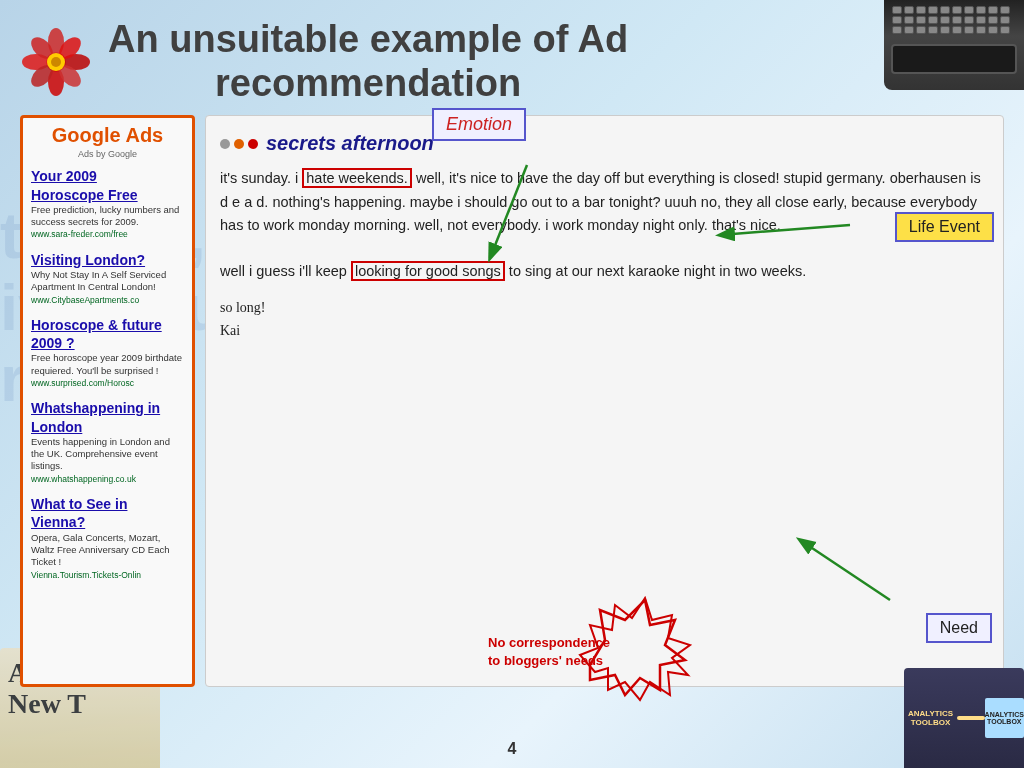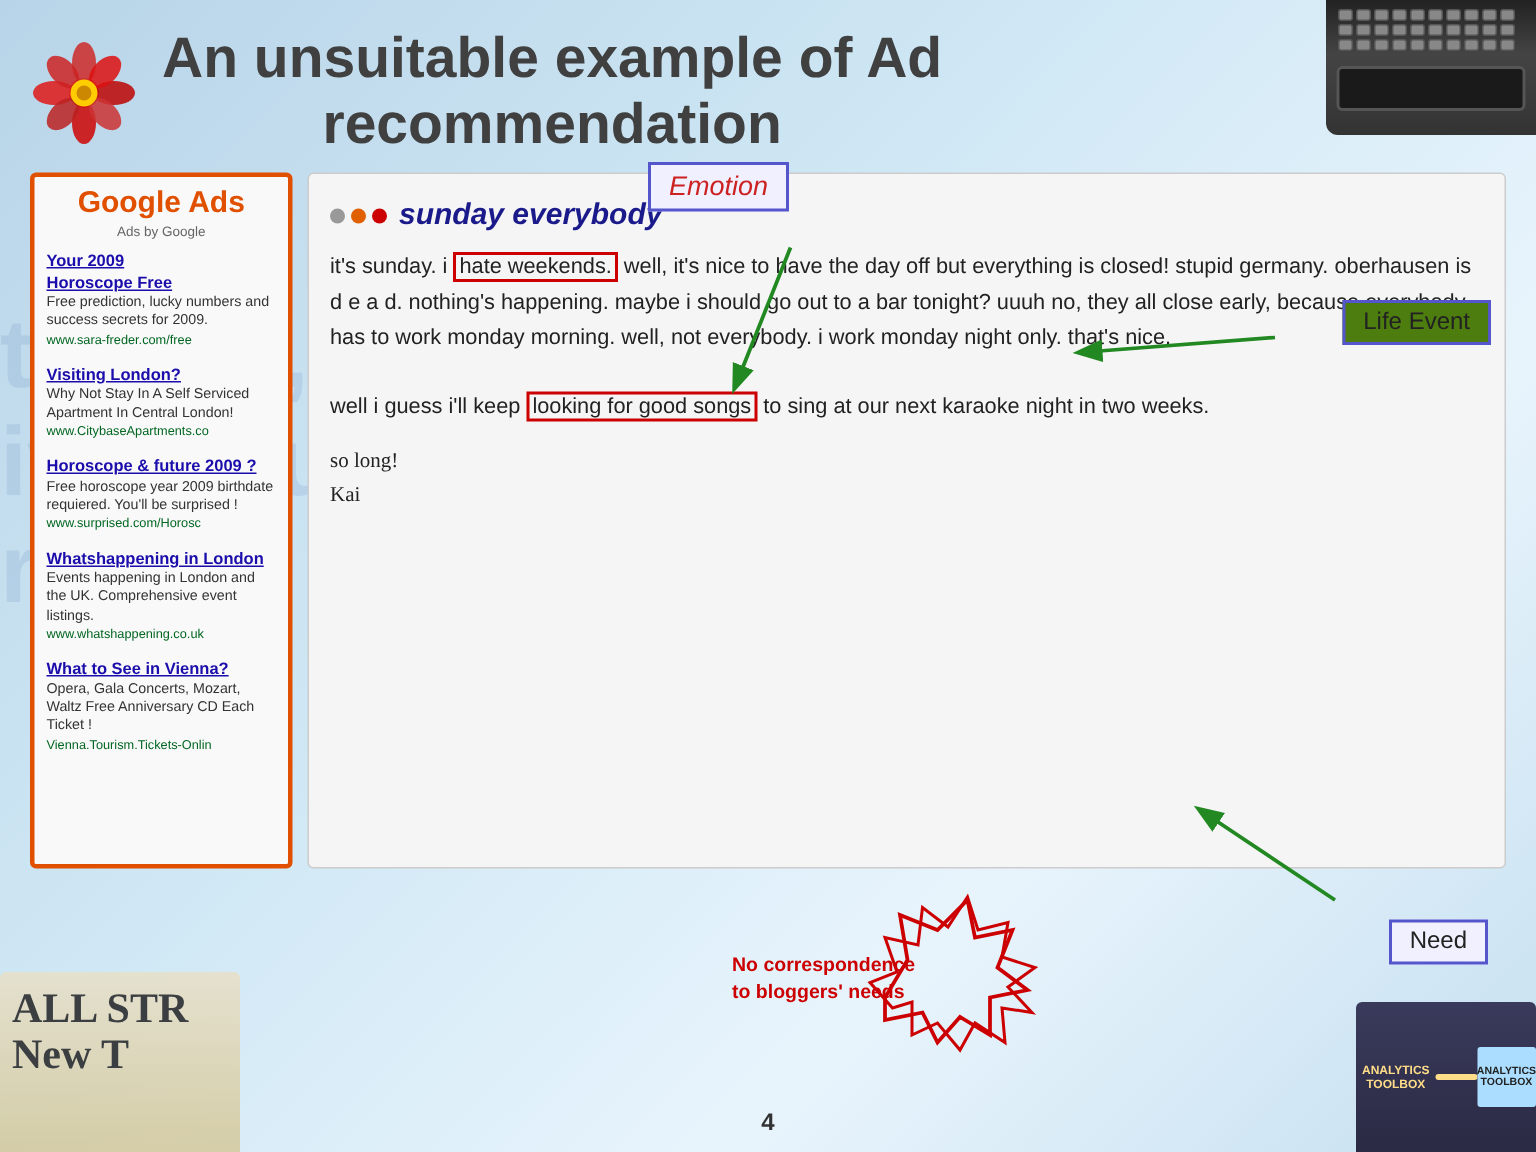--- a/index.html
+++ b/index.html
@@ -64,21 +64,21 @@
       background: #888;
       border-radius: 2px;
       border: 1px solid #555;
     }
 
     
     .main-content {
       display: flex;
       padding: 0 20px;
       gap: 10px;
-      height: 464px;
+      height: 572px;
       position: relative;
     }
 
     
     .google-ads-panel {
       width: 175px;
       flex-shrink: 0;
       border: 3px solid #e05000;
       border-radius: 4px;
       background: #f9f9f9;
@@ -107,21 +107,21 @@
       margin-bottom: 10px;
       font-size: 9.5px;
       line-height: 1.3;
       color: #333;
     }
 
     .ad-item a {
       color: #1a0dab;
       text-decoration: underline;
       font-weight: bold;
-      font-size: 11px;
+      font-size: 14px;
       display: block;
     }
 
     .ad-item .ad-url {
       color: #006621;
       font-size: 8.5px;
       text-decoration: none;
     }
 
     
@@ -191,24 +191,24 @@
       background: #f0f0ff;
       padding: 4px 12px;
       font-size: 18px;
       color: #cc2222;
       font-style: italic;
       z-index: 10;
     }
 
     .annotation-life-event {
       position: absolute;
-      top: 200px;
+      top: 212px;
       right: 30px;
       border: 2px solid #5555cc;
-      background: #4d7c0f;
+      background: #fde047;
       padding: 4px 12px;
       font-size: 16px;
       color: #222;
       z-index: 10;
     }
 
     .annotation-need {
       position: absolute;
       bottom: 125px;
       right: 32px;
@@ -412,21 +412,21 @@
       </div>
     </div>
 
     <div class="blog-panel">
       <div class="blog-header">
         <div class="blog-dots">
           <div class="dot dot-gray"></div>
           <div class="dot dot-orange"></div>
           <div class="dot dot-red"></div>
         </div>
-        <div class="blog-title">sunday everybody</div>
+        <div class="blog-title">secrets afternoon</div>
       </div>
 
       <div class="blog-body">
         <p>
           it's sunday. i <span class="highlight-red">hate weekends.</span> well, it's nice to have the day off but everything is closed! stupid germany. oberhausen is d e a d. nothing's happening. maybe i should go out to a bar tonight? uuuh no, they all close early, because everybody has to work monday morning. well, not everybody. i work monday night only. that's nice.
         </p>
         <br>
         <p>
           well i guess i'll keep <span class="highlight-red-2">looking for good songs</span> to sing at our next karaoke night in two weeks.
         </p>

